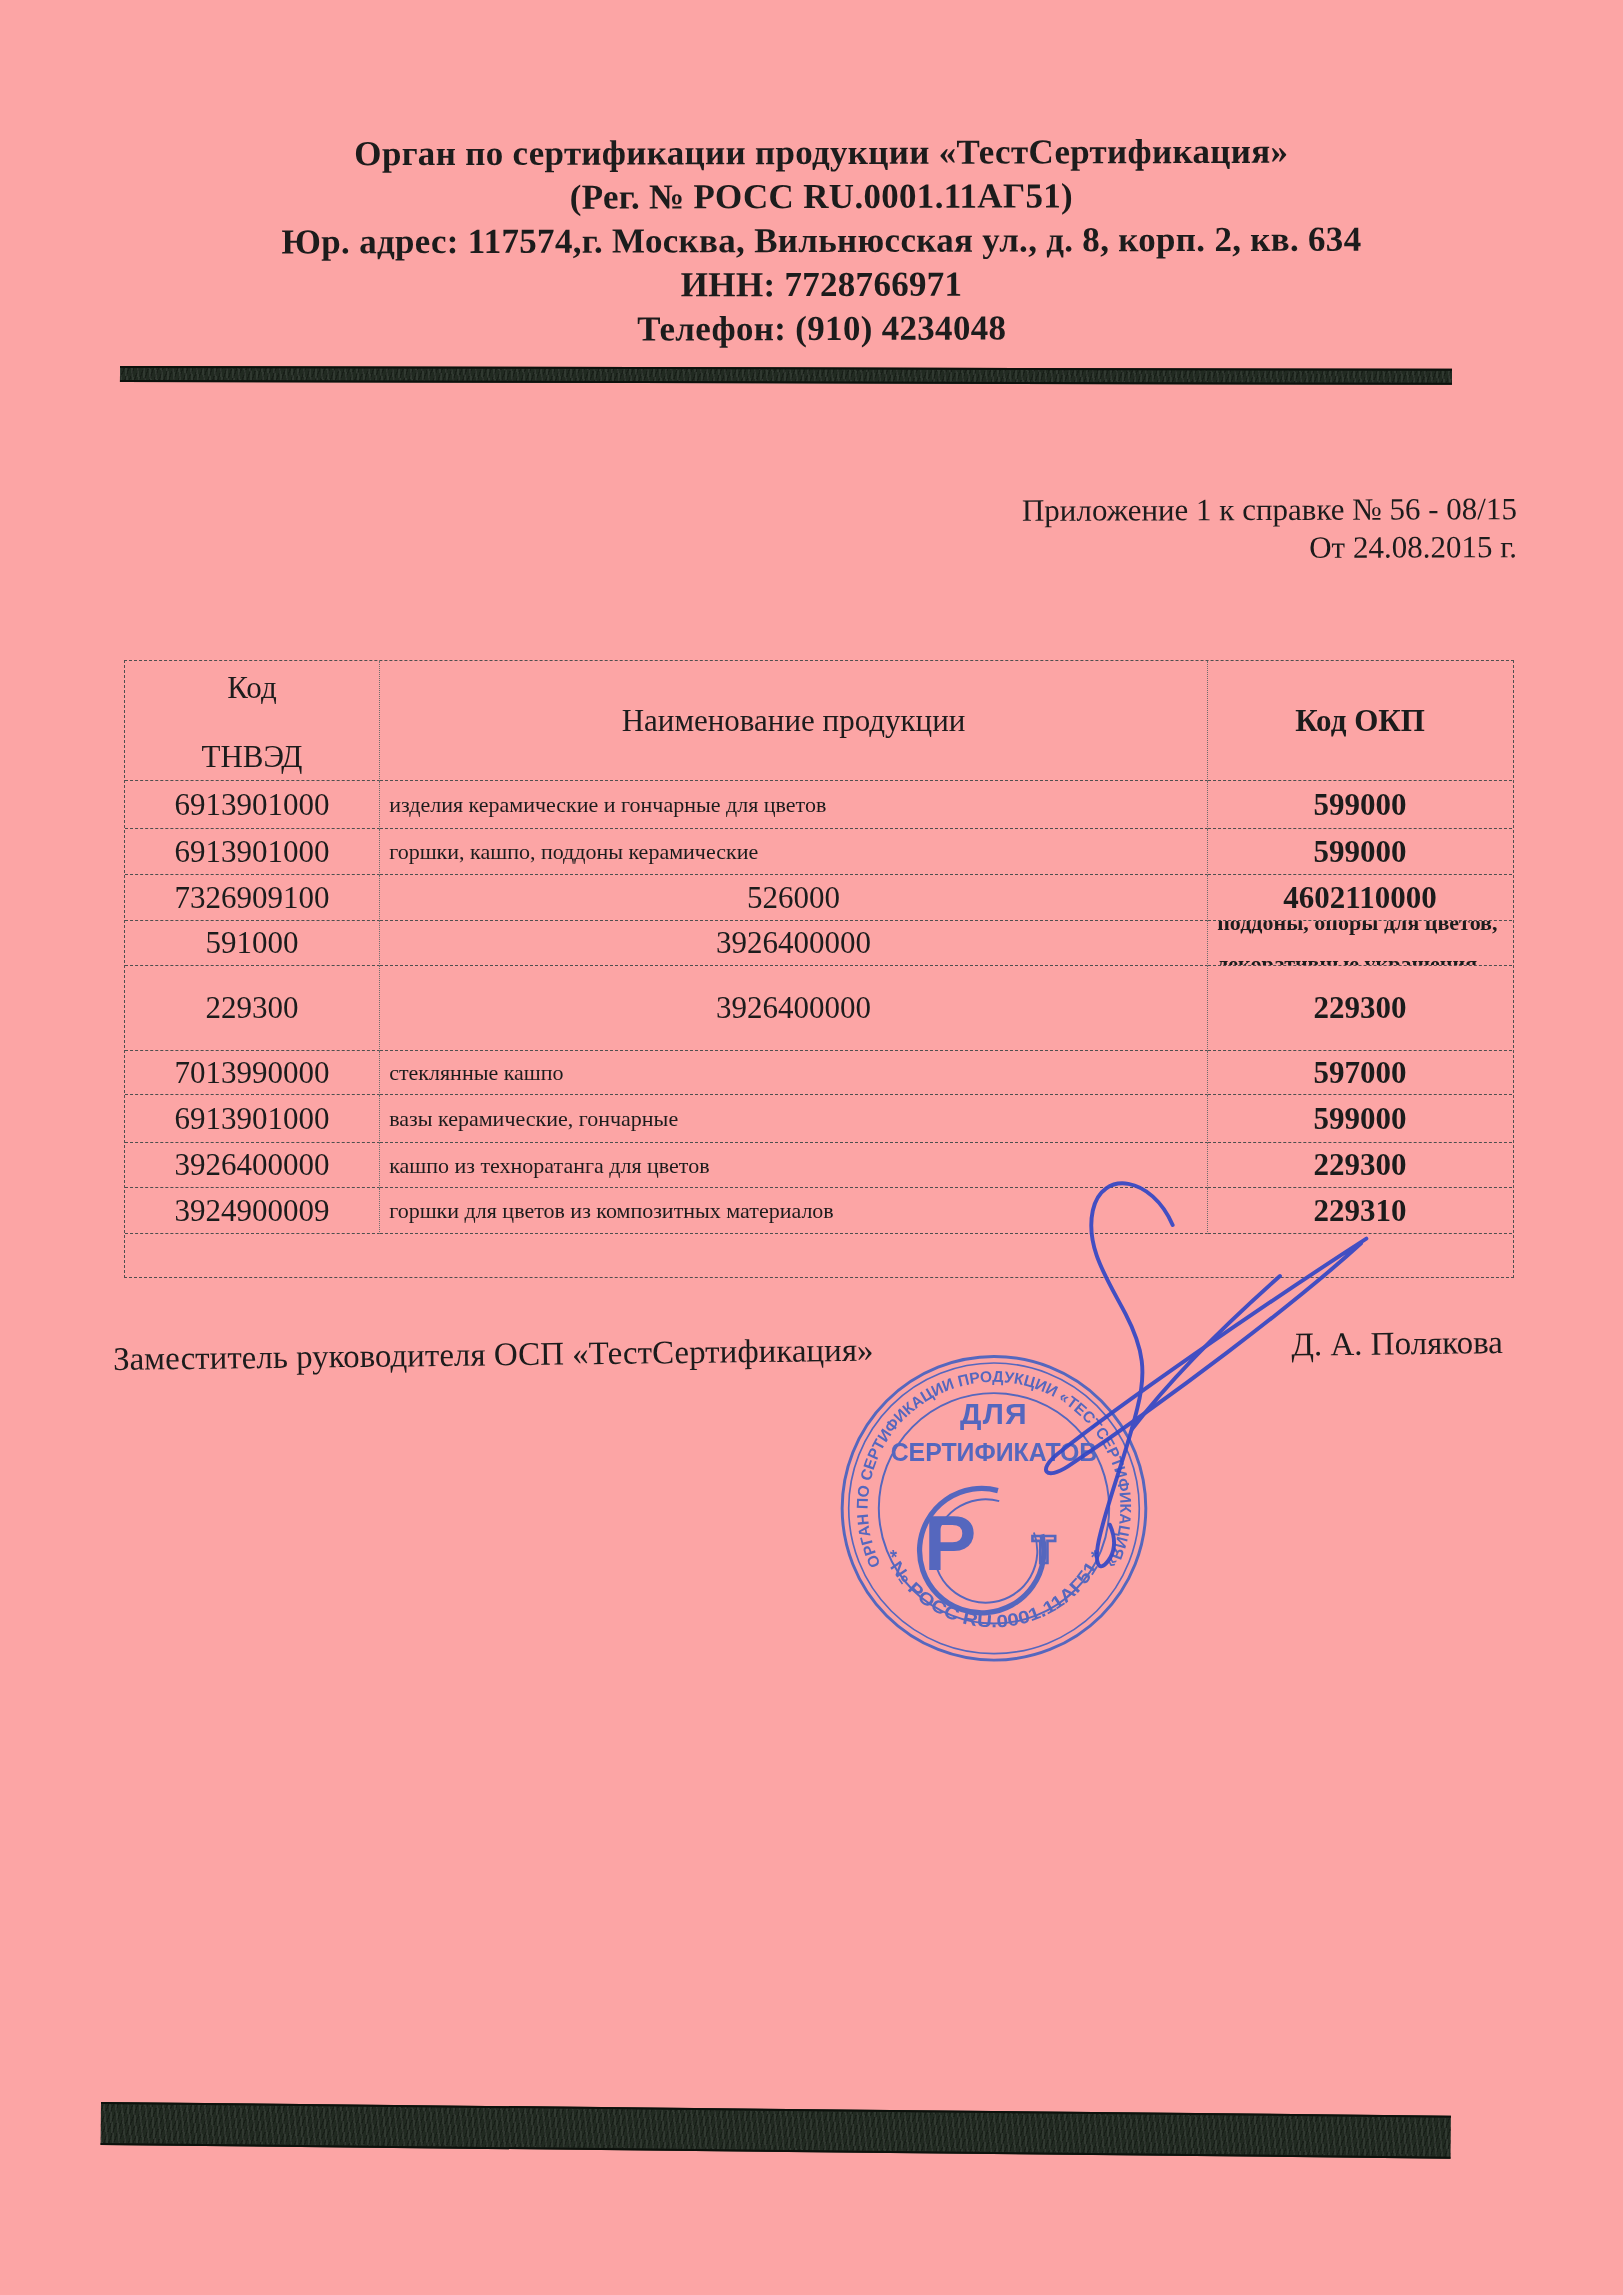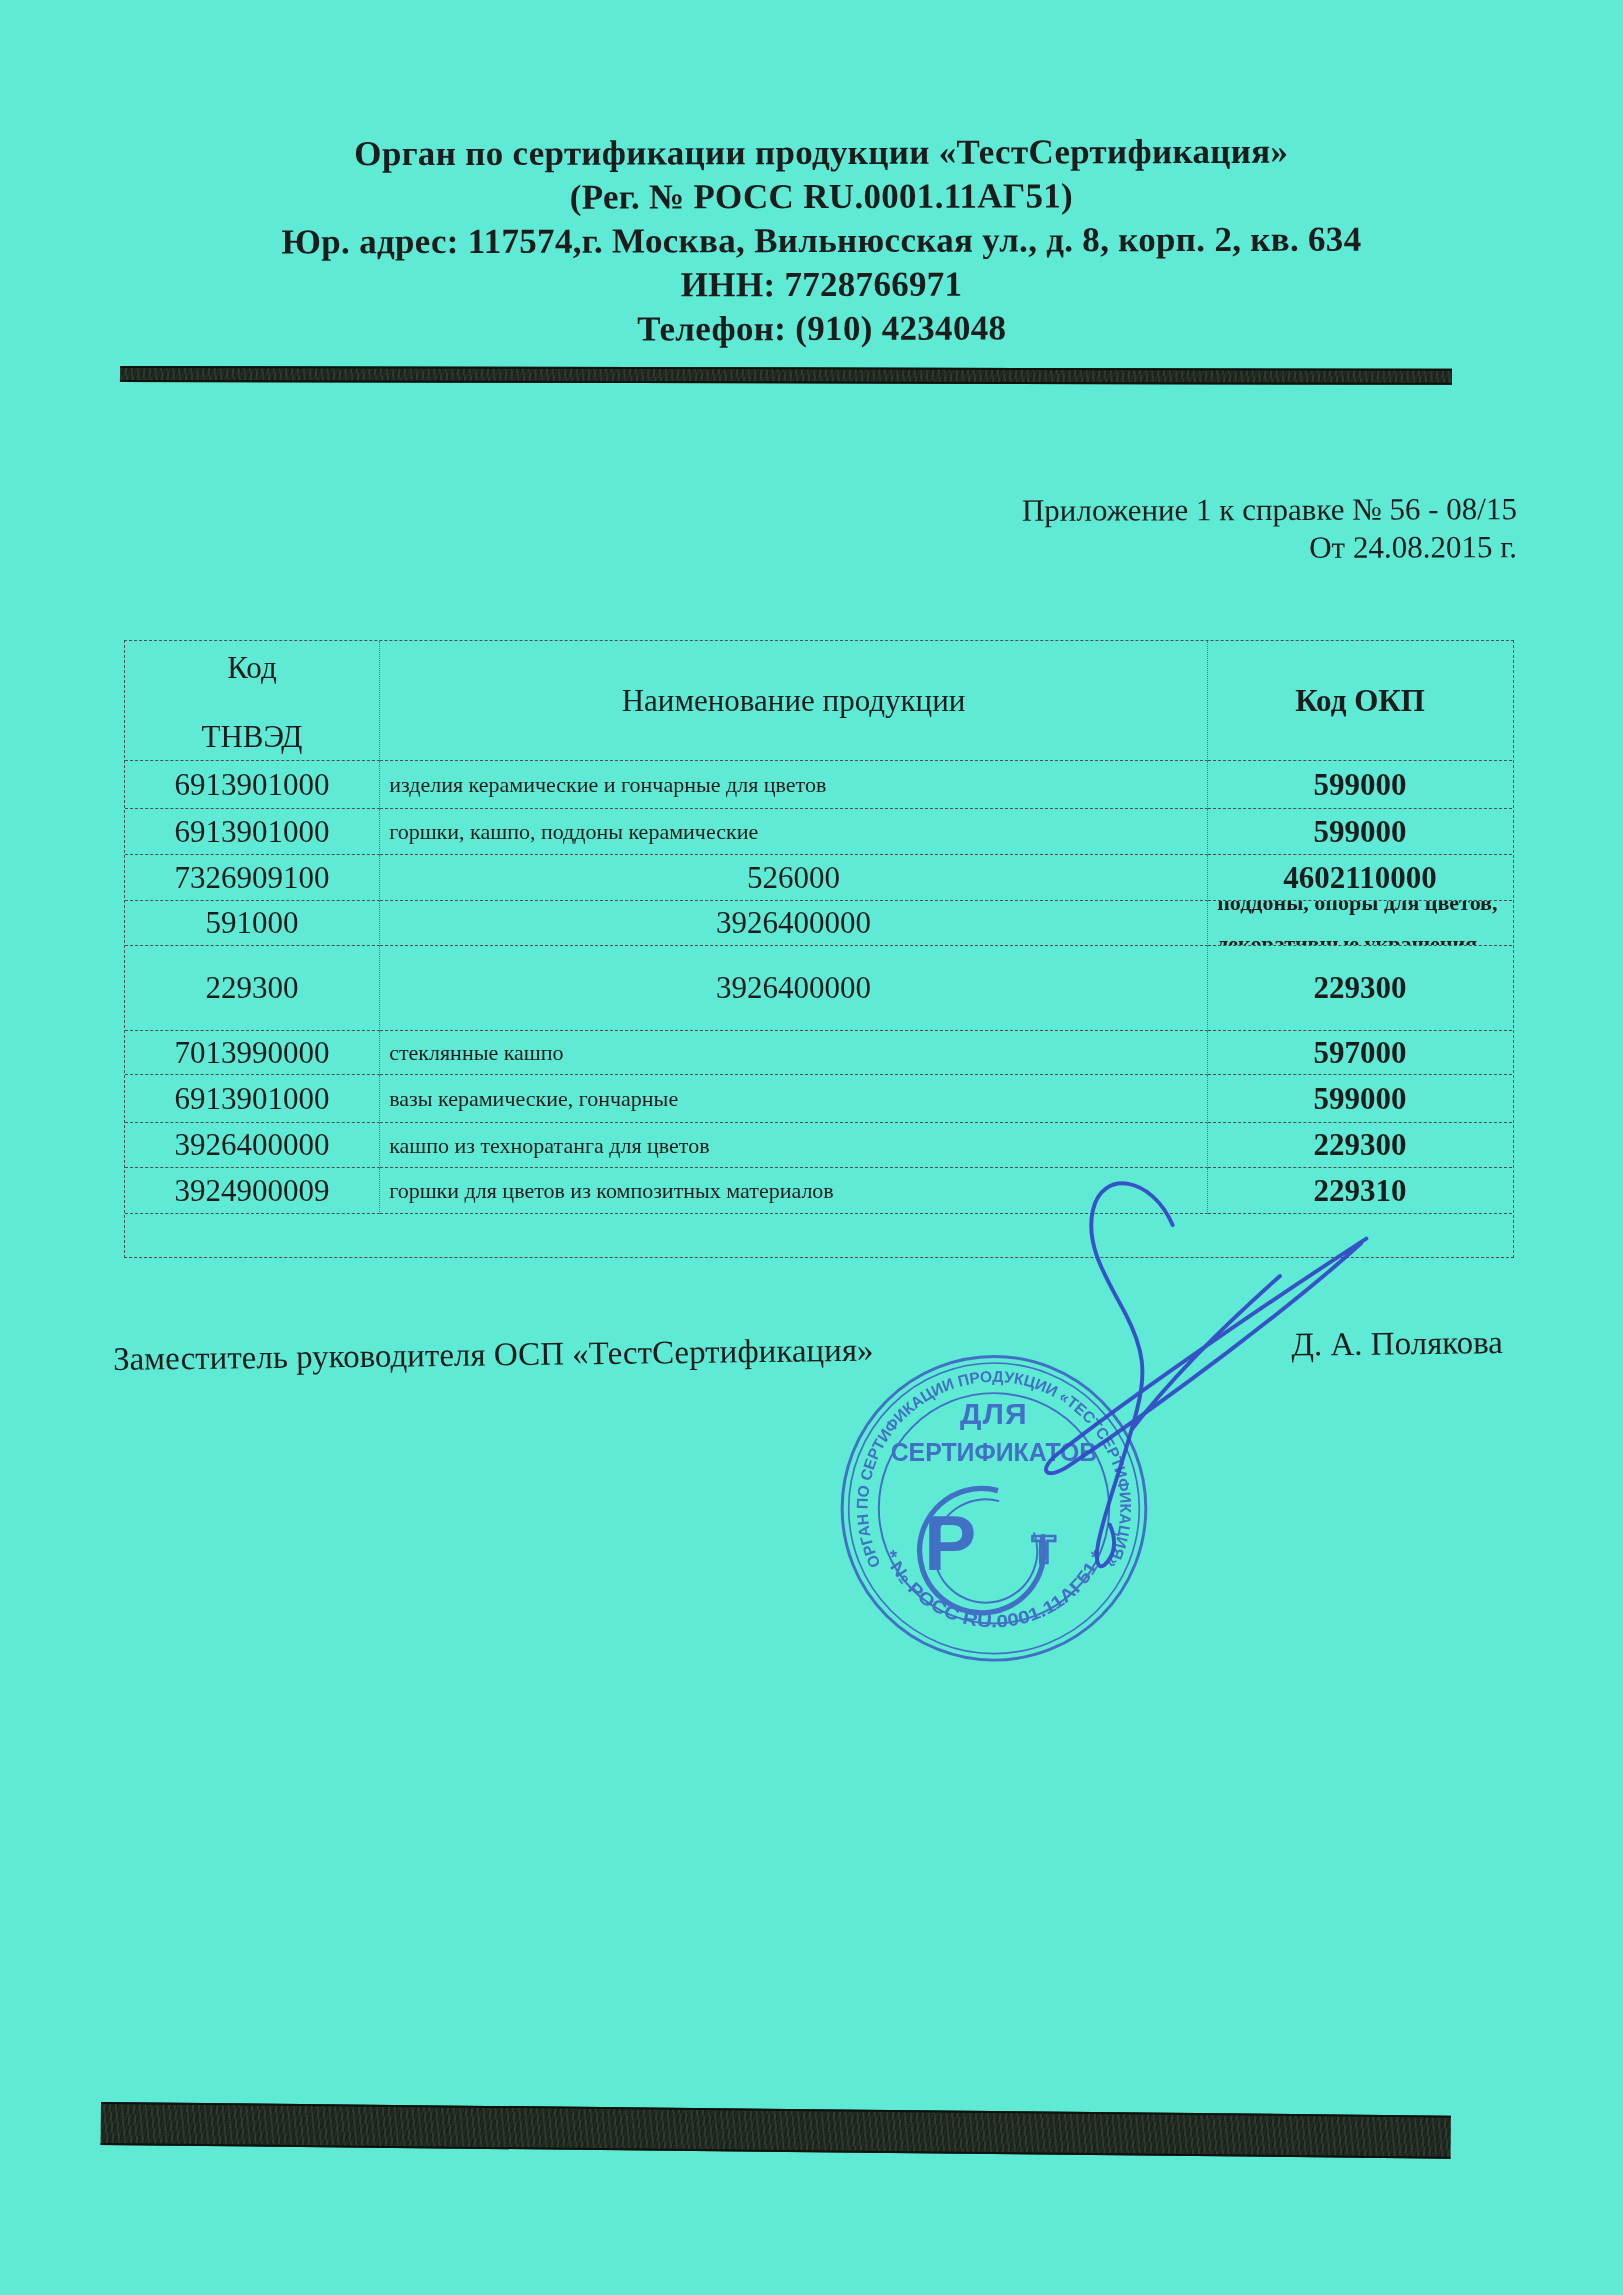--- a/index.html
+++ b/index.html
@@ -1,21 +1,21 @@
 <!DOCTYPE html>
 <html lang="ru" style="--ink: #1c1c1c; --stamp_blue: #3d5ec2; --signature_blue: #3347c5; --bar: #212a21; --table_border: #4f4f4f;font-size:10.5px"><head>
 <meta charset="utf-8">
 <style>
   * { box-sizing: border-box; margin: 0; padding: 0; }
   html, body { background: #ffffff; }
   .page {
     position: relative;
     width: 1623px;
     height: 2295px;
-    background: #5eead4;
+    background: #fca5a5;
     overflow: hidden;
     color: var(--ink, #1c1c1c);
     font-family: "Liberation Serif", "DejaVu Serif", serif;
   }
 
   
   .org-header {
     position: absolute;
     left: 26px; top: 131px;
     width: 1591px;
@@ -56,21 +56,21 @@
     top: 491px; right: 106px;
     text-align: right;
     font-size: 31px;
     line-height: 38px;
     transform: rotate(-0.2deg);
   }
 
   
   .products-table {
     position: absolute;
-    left: 124px; top: 640px;
+    left: 124px; top: 660px;
     width: 1390px;
     display: grid;
     grid-template-columns: 255px 828px 304px;
     grid-template-rows: 120px 48px 46px 46px 45px 85px 44px 48px 45px 46px 43px;
     border: 1.3px dashed var(--table_border, #4f4f4f);
     font-size: 31px;
   }
   .cell {
     border-right: 1.3px dotted #6e6e6e;
     border-bottom: 1.3px dashed var(--table_border, #4f4f4f);

